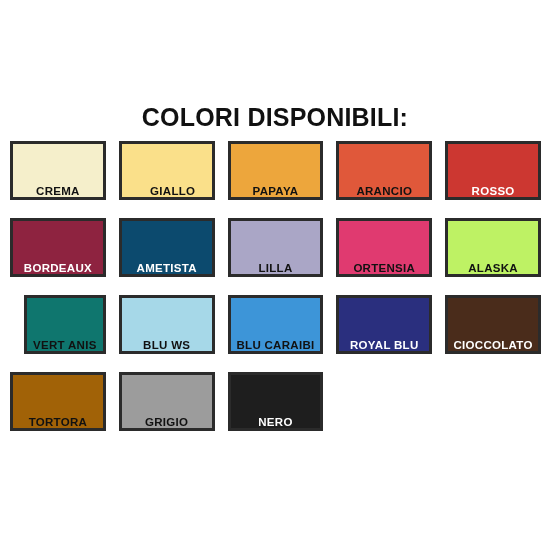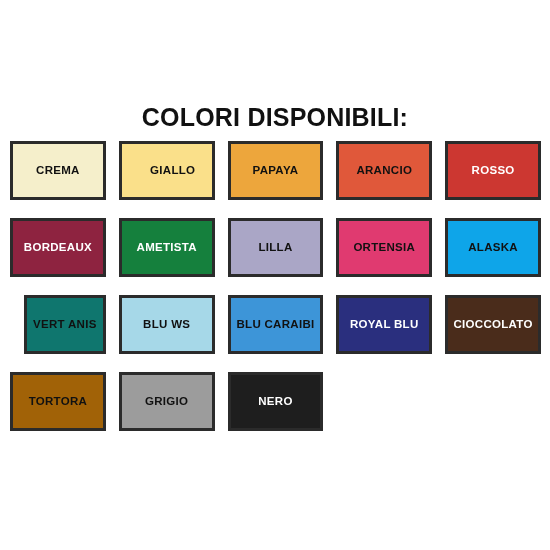--- a/index.html
+++ b/index.html
@@ -43,21 +43,21 @@
     grid-template-columns: repeat(5, 1fr);
     grid-auto-rows: 59px;
     column-gap: 13px;
     row-gap: 18px;
   }
   .swatch {
     position: relative;
     box-sizing: border-box;
     border: 3px solid #4c1d95;
     display: flex;
-    align-items: center;
+    align-items: flex-end;
     justify-content: center;
     overflow: hidden;
   }
   .swatch-label {
     font-size: 11.5px;
     font-weight: 700;
     letter-spacing: 0.3px;
     text-align: center;
     line-height: 1;
     white-space: nowrap;
@@ -84,30 +84,30 @@
       </div>
       <div class="swatch" style="background-color: rgb(224, 88, 58); border-color: rgb(43, 43, 43);">
         <span class="swatch-label" style="color: rgb(17, 17, 17);">ARANCIO</span>
       </div>
       <div class="swatch" style="background-color: rgb(204, 55, 49); border-color: rgb(43, 43, 43);">
         <span class="swatch-label" style="color: rgb(255, 255, 255);">ROSSO</span>
       </div>
       <div class="swatch" style="background-color: rgb(142, 35, 64); border-color: rgb(43, 43, 43);">
         <span class="swatch-label" style="color: rgb(255, 255, 255);">BORDEAUX</span>
       </div>
-      <div class="swatch" style="background-color: #15803d; border-color: rgb(43, 43, 43);">
+      <div class="swatch" style="background-color: #0c4a6e; border-color: rgb(43, 43, 43);">
         <span class="swatch-label" style="color: rgb(255, 255, 255);">AMETISTA</span>
       </div>
       <div class="swatch" style="background-color: rgb(170, 166, 198); border-color: rgb(43, 43, 43);">
         <span class="swatch-label" style="color: rgb(17, 17, 17);">LILLA</span>
       </div>
       <div class="swatch" style="background-color: rgb(224, 58, 112); border-color: rgb(43, 43, 43);">
         <span class="swatch-label" style="color: rgb(17, 17, 17);">ORTENSIA</span>
       </div>
-      <div class="swatch" style="background-color: #0ea5e9; border-color: rgb(43, 43, 43);">
+      <div class="swatch" style="background-color: #bef264; border-color: rgb(43, 43, 43);">
         <span class="swatch-label" style="color: rgb(17, 17, 17);">ALASKA</span>
       </div>
       <div class="swatch" style="background-color: #0f766e; border-color: rgb(43, 43, 43); margin-left: 14px;">
         <span class="swatch-label" style="color: rgb(17, 17, 17);">VERT ANIS</span>
       </div>
       <div class="swatch" style="background-color: rgb(166, 216, 232); border-color: rgb(43, 43, 43);">
         <span class="swatch-label" style="color: rgb(17, 17, 17);">BLU WS</span>
       </div>
       <div class="swatch" style="background-color: rgb(61, 149, 216); border-color: rgb(43, 43, 43);">
         <span class="swatch-label" style="color: rgb(17, 17, 17);">BLU CARAIBI</span>

